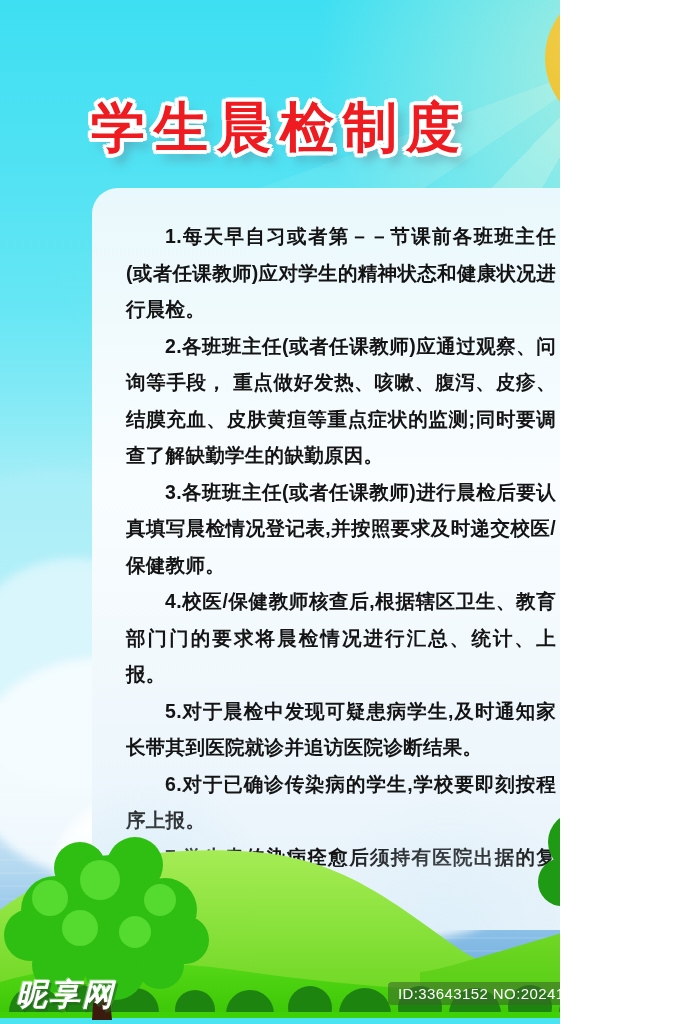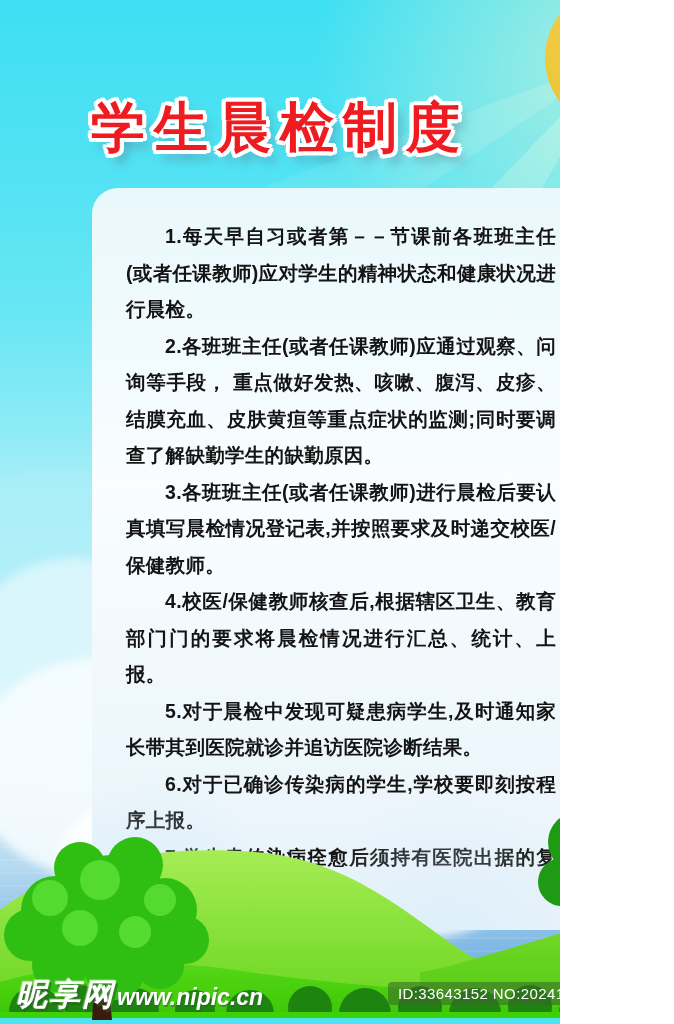--- a/index.html
+++ b/index.html
@@ -224,19 +224,18 @@
       <g fill="#2ab31c">
         <circle cx="600" cy="42" r="16"></circle>
           <circle cx="648" cy="64" r="18"></circle>
         <circle cx="626" cy="104" r="16"></circle>
       </g>
     </g>
   </svg>
 
   <div class="wm-left">
     <span class="wm-site">昵享网</span>
-    <span class="wm-url">www.nipic.cn</span>
   </div>
   <div class="wm-badge">
     <span>ID:33643152 NO:20241025142013748103</span>
   </div>
 
 </div>
 
 </body></html>

